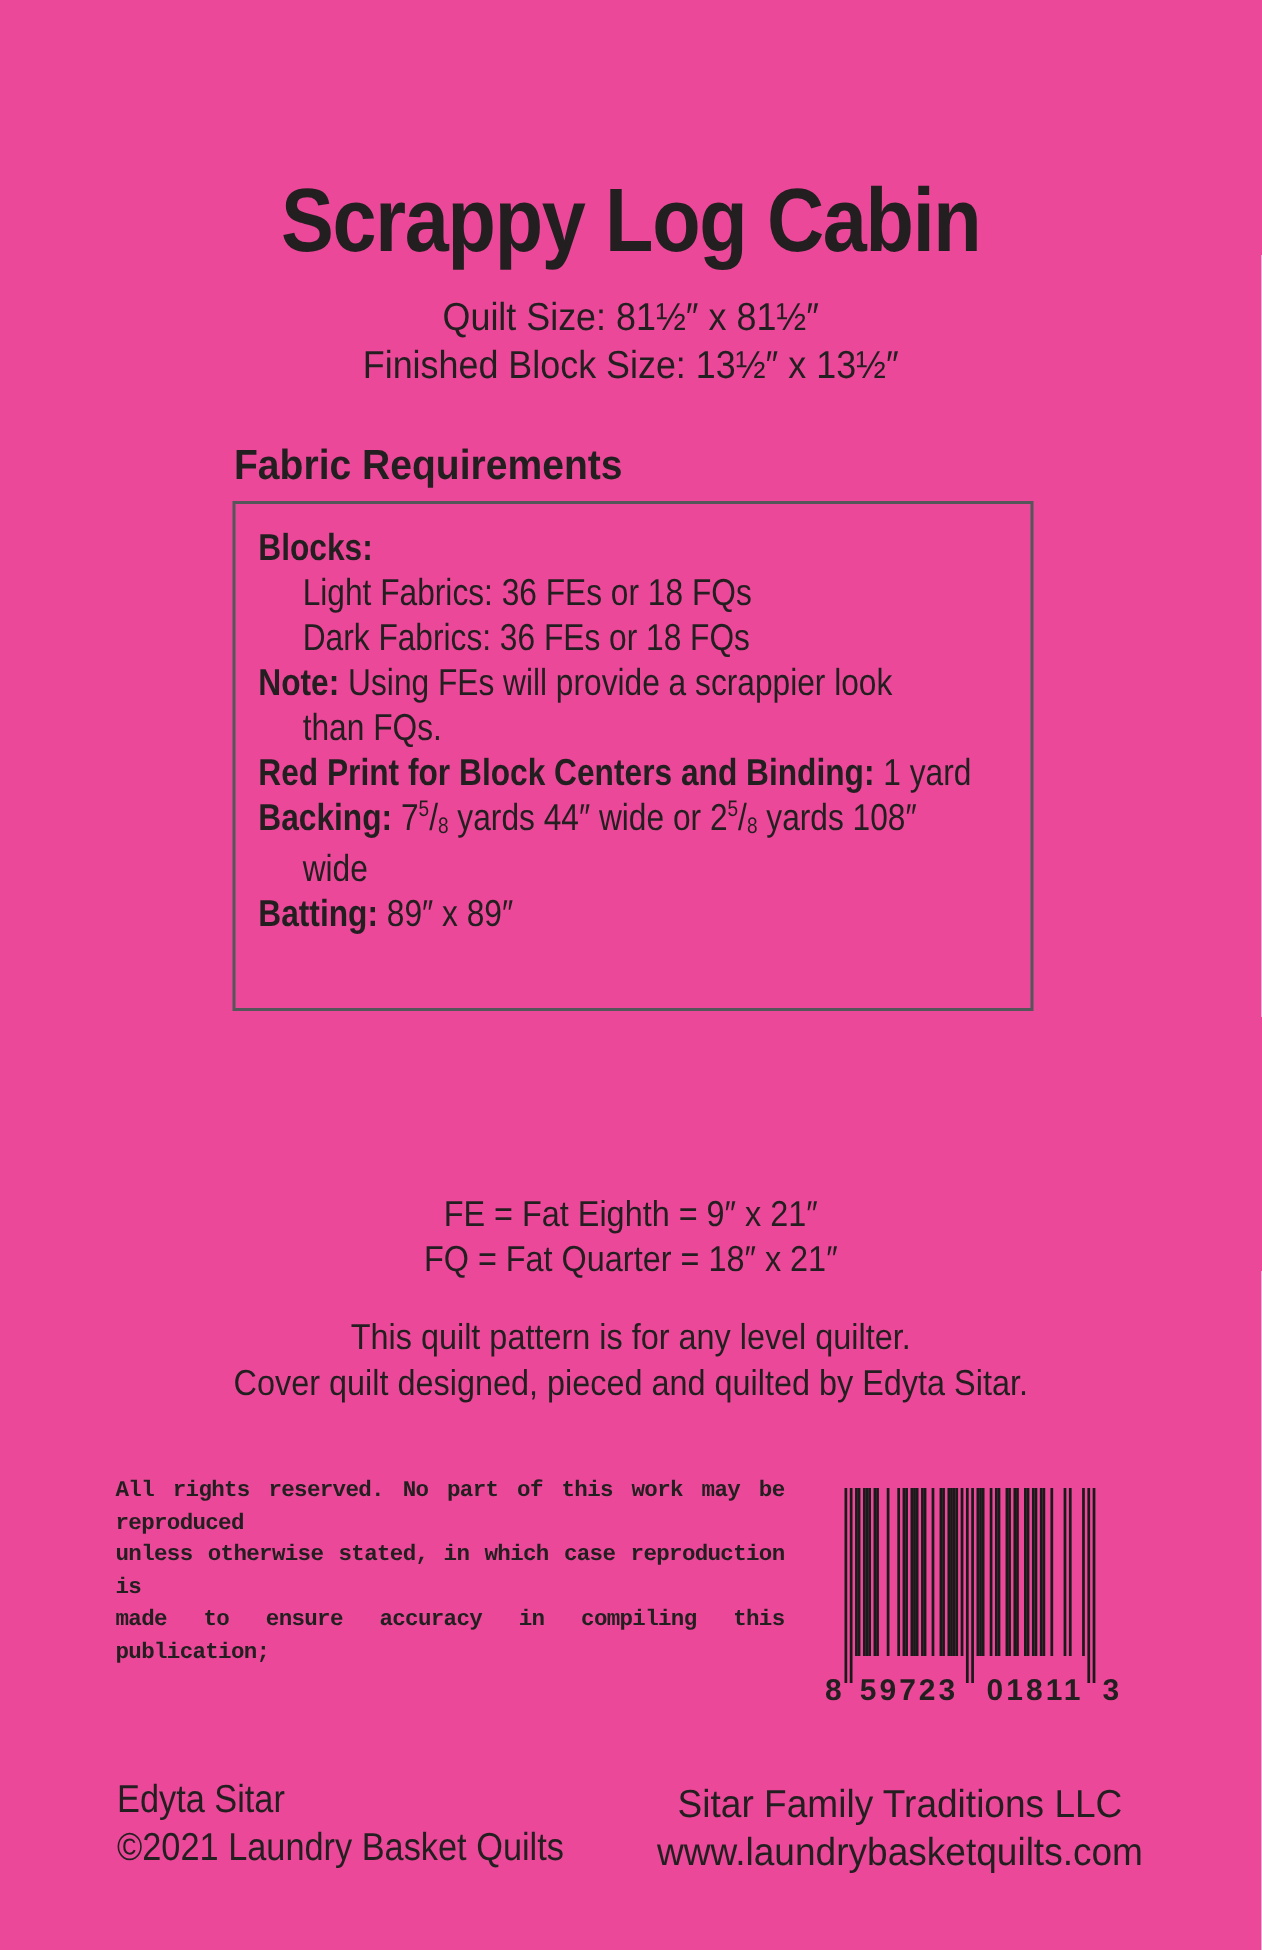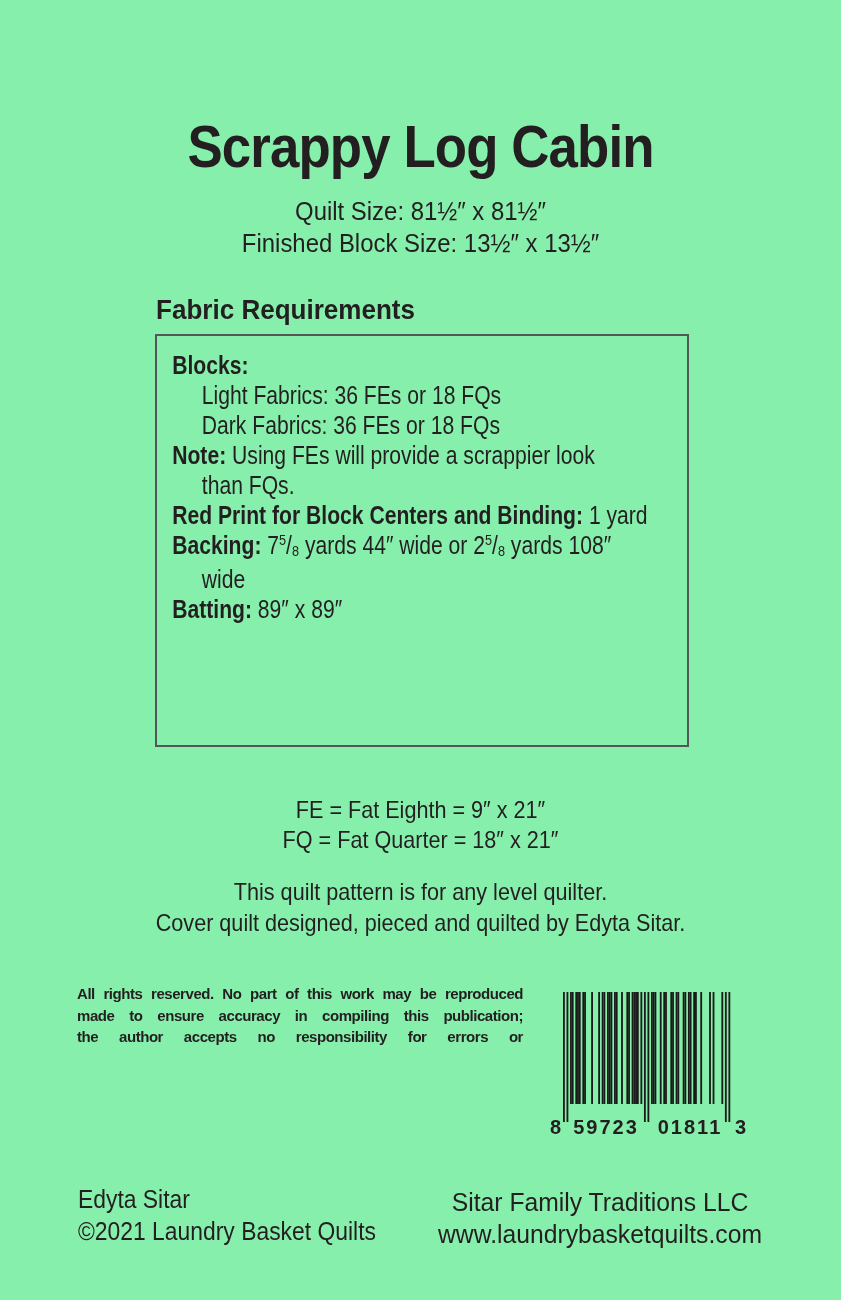--- a/index.html
+++ b/index.html
@@ -1,38 +1,38 @@
 <!DOCTYPE html>
 <html><head>
 <meta charset="utf-8">
 <style>
   html,body { margin:0; padding:0; background:#ffffff; }
   .page {
-    position:relative; width:841px; height:1300px; background:#86efac;
+    position:relative; width:841px; height:1300px; background:#ec4899;
     font-family:"Liberation Sans","DejaVu Sans",sans-serif; color:#231f20;
     overflow:hidden;
   }
   .abs { position:absolute; }
   .centered { left:0; width:100%; text-align:center; }
 
   .title {
     top:114px; font-size:60px; font-weight:700; letter-spacing:-1px;
     line-height:1.1; transform:scaleX(0.88); transform-origin:50% 0;
   }
   .subtitle {
     top:195px; font-size:26px; line-height:32px;
     transform:scaleX(0.92); transform-origin:50% 0;
   }
 
   .fr-heading {
     left:156px; top:294px; font-size:28px; font-weight:700;
     transform:scaleX(0.93); transform-origin:0 0; white-space:nowrap;
   }
   .fr-box {
-    left:155px; top:334px; width:534px; height:413px;
+    left:155px; top:334px; width:534px; height:340px;
     border:2px solid #55565a; box-sizing:border-box; overflow:hidden;
   }
   .fr-content {
     padding:14px 0 0 18px; width:600px; font-size:25px; line-height:30px;
     transform:scaleX(0.845); transform-origin:0 0; white-space:nowrap;
   }
   .fr-content p { margin:0; }
   .mt30 { margin-top:30px; }
   .mt35 { margin-top:35px; }
   .mt24 { margin-top:24px; }
@@ -42,21 +42,21 @@
   sup.fr-sup { font-size:15px; vertical-align:baseline; position:relative; top:-9px; }
   sub.fr-sub { font-size:15px; vertical-align:baseline; position:relative; top:2px; }
 
   .abbr { top:795px; font-size:24px; line-height:30px; transform:scaleX(0.9); transform-origin:50% 0; }
   .desc { top:876px; font-size:24px; line-height:31px; transform:scaleX(0.9); transform-origin:50% 0; }
 
   .rights {
     left:77px; top:983px; width:446px;
     font-size:15px; font-weight:700; line-height:21.6px; letter-spacing:-0.45px;
   }
-  .rights .rline { text-align:justify; text-align-last:justify; }
+  .rights .rline { text-align:justify; text-align-last:justify;font-family:Liberation Mono, monospace; }
 
   .barcode { left:550px; top:992px; width:200px; height:144px; }
   .barcode svg { position:absolute; left:0; top:0; }
   .bc-digit {
     position:absolute; bottom:-3px; font-size:20px; font-weight:600; letter-spacing:2px;
   }
   .bc-left  { left:0; }
   .bc-g1    { left:56px;  transform:translateX(-50%); }
   .bc-g2    { left:140px; transform:translateX(-50%); }
   .bc-right { left:185px; }
@@ -115,22 +115,22 @@
     <div>FQ = Fat Quarter = 18″ x 21″</div>
   </div>
 
   <div class="abs centered desc">
     <div>This quilt pattern is for any level quilter.</div>
     <div>Cover quilt designed, pieced and quilted by Edyta Sitar.</div>
   </div>
 
   <div class="abs rights">
     <div class="rline">All rights reserved. No part of this work may be reproduced</div>
+    <div class="rline">unless otherwise stated, in which case reproduction is</div>
     <div class="rline">made to ensure accuracy in compiling this publication;</div>
-    <div class="rline">the author accepts no responsibility for errors or</div>
   </div>
 
   <div class="abs barcode">
     <svg id="barcode-svg" width="200" height="132" viewBox="0 0 200 132" fill="#1a1a1a">
         <rect x="13.00" y="0" width="1.82" height="130"></rect>
         <rect x="16.52" y="0" width="1.82" height="130"></rect>
         <rect x="20.04" y="0" width="1.82" height="112"></rect>
         <rect x="21.80" y="0" width="1.82" height="112"></rect>
         <rect x="25.32" y="0" width="1.82" height="112"></rect>
         <rect x="27.08" y="0" width="1.82" height="112"></rect>

